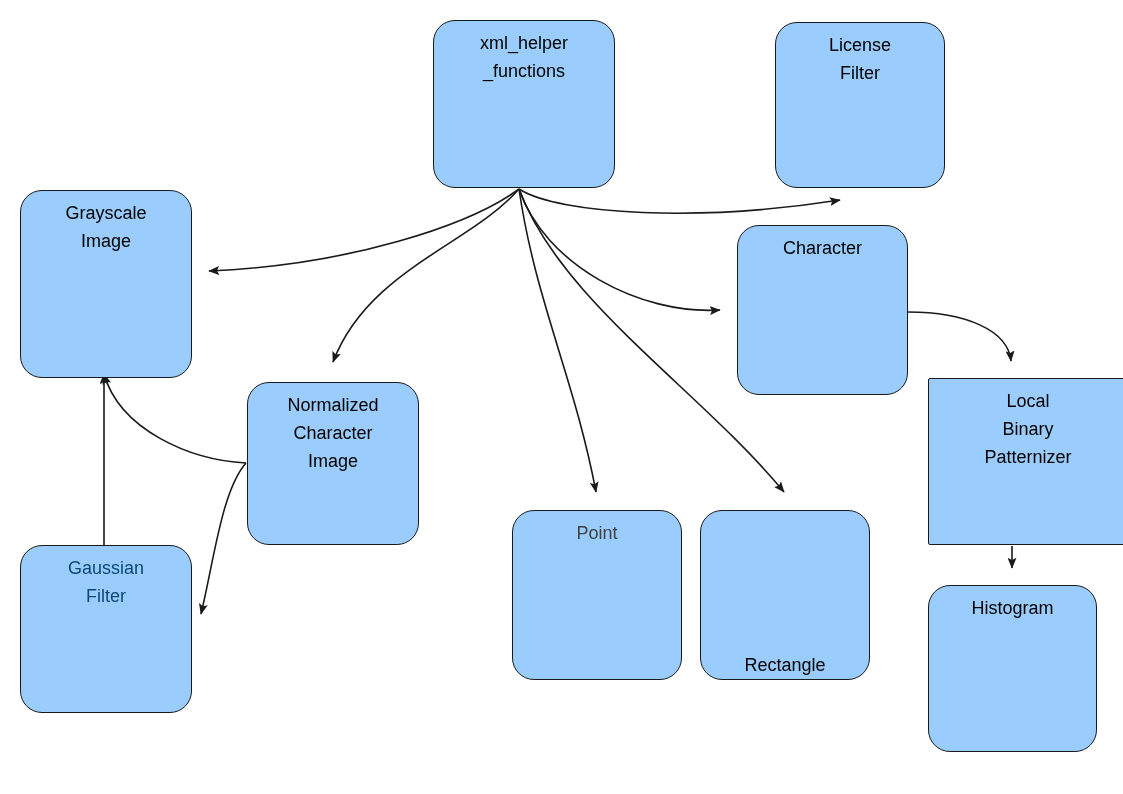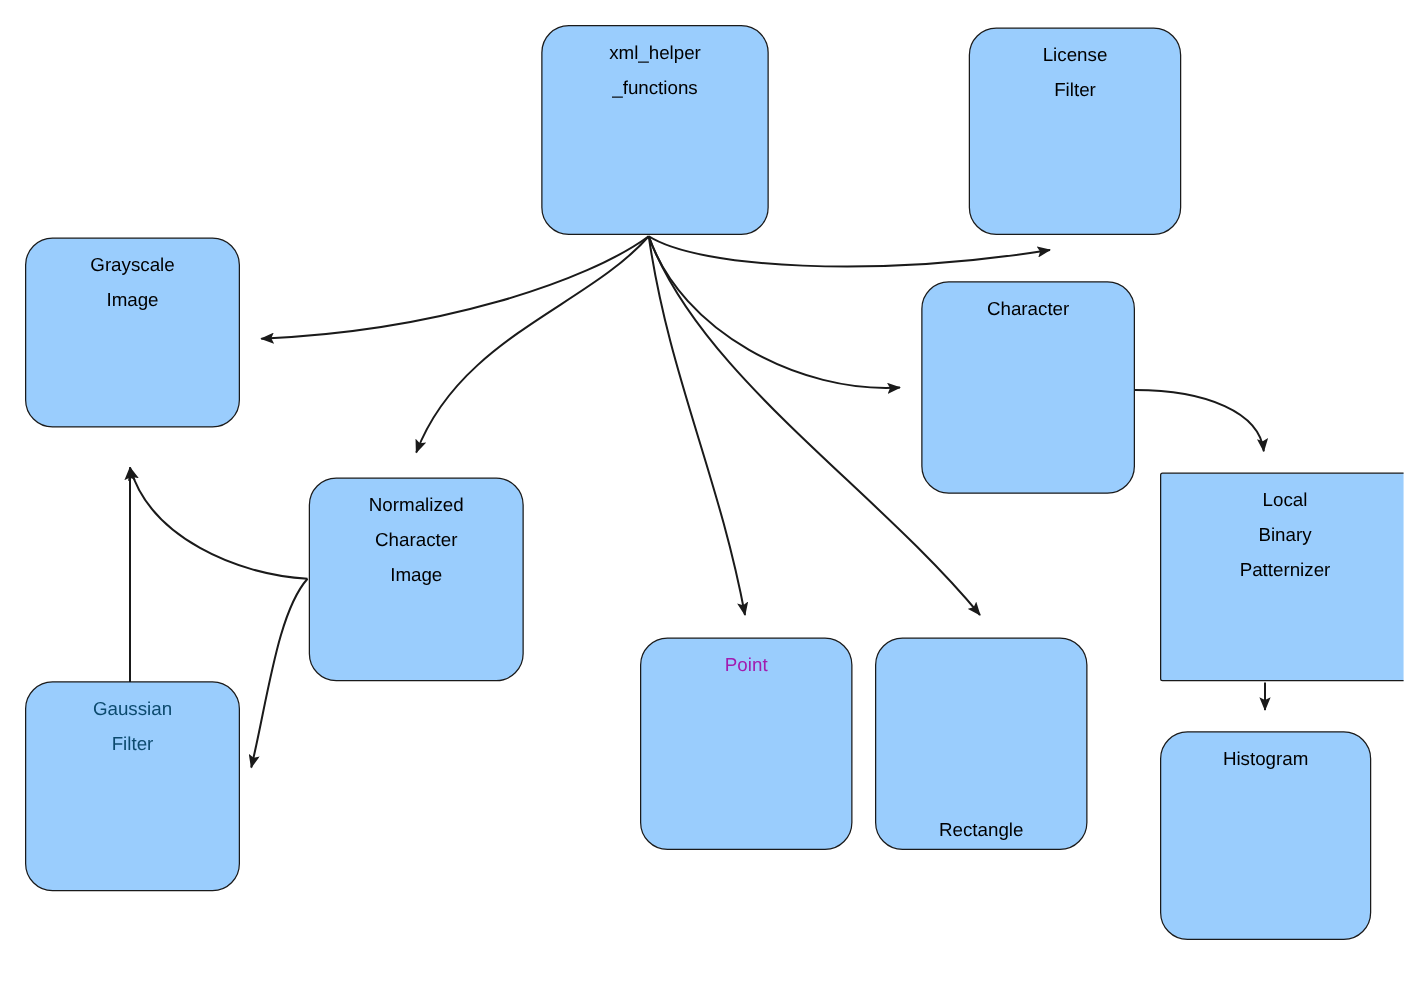--- a/index.html
+++ b/index.html
@@ -32,21 +32,21 @@
     background: #9ACDFD;
     border: 1.6px solid #1a1a1a;
     border-radius: 22px;
     display: flex;
     justify-content: center;
     align-items: flex-start;
     z-index: 2;
   }
   .node-label {
     font-family: "Liberation Sans", sans-serif;
-    font-size: 15px;
+    font-size: 18px;
     line-height: 28px;
     color: #000000;
     text-align: center;
     white-space: pre-line;
     padding-top: 8px;
     letter-spacing: 0px;
     -webkit-font-smoothing: antialiased;
   }
 </style>
 </head>
@@ -77,39 +77,39 @@
 
   <div id="nodes-group">
       <div class="node" style="left: 433px; top: 20px; width: 182px; height: 168px; background: rgb(154, 205, 253); border-color: rgb(26, 26, 26); border-radius: 22px;">
         <div class="node-label" style="color: rgb(0, 0, 0);">xml_helper
 _functions</div>
       </div>
       <div class="node" style="left: 775px; top: 22px; width: 170px; height: 166px; background: rgb(154, 205, 253); border-color: rgb(26, 26, 26); border-radius: 22px;">
         <div class="node-label" style="color: rgb(0, 0, 0);">License
 Filter</div>
       </div>
-      <div class="node" style="left: 20px; top: 190px; width: 172px; height: 152px; background: rgb(154, 205, 253); border-color: rgb(26, 26, 26); border-radius: 22px;">
+      <div class="node" style="left: 20px; top: 190px; width: 172px; height: 188px; background: rgb(154, 205, 253); border-color: rgb(26, 26, 26); border-radius: 22px;">
         <div class="node-label" style="color: rgb(0, 0, 0);">Grayscale
 Image</div>
       </div>
       <div class="node" style="left: 737px; top: 225px; width: 171px; height: 170px; background: rgb(154, 205, 253); border-color: rgb(26, 26, 26); border-radius: 22px;">
         <div class="node-label" style="color: rgb(0, 0, 0);">Character</div>
       </div>
       <div class="node" style="left: 247px; top: 382px; width: 172px; height: 163px; background: rgb(154, 205, 253); border-color: rgb(26, 26, 26); border-radius: 22px;">
         <div class="node-label" style="color: rgb(0, 0, 0);">Normalized
 Character
 Image</div>
       </div>
       <div class="node" style="left: 928px; top: 378px; width: 200px; height: 167px; background: rgb(154, 205, 253); border-color: rgb(26, 26, 26); border-radius: 2px;">
         <div class="node-label" style="color: rgb(0, 0, 0);">Local
 Binary
 Patternizer</div>
       </div>
       <div class="node" style="left: 512px; top: 510px; width: 170px; height: 170px; background: rgb(154, 205, 253); border-color: rgb(26, 26, 26); border-radius: 22px;">
-        <div class="node-label" style="color: #a21caf; text-align: center;">Point</div>
+        <div class="node-label" style="color: #404040; text-align: center;">Point</div>
       </div>
       <div class="node" style="left: 700px; top: 510px; width: 170px; height: 170px; background: rgb(154, 205, 253); border-color: rgb(26, 26, 26); border-radius: 22px; align-items: flex-end;">
         <div class="node-label" style="color: rgb(0, 0, 0);">Rectangle</div>
       </div>
       <div class="node" style="left: 20px; top: 545px; width: 172px; height: 168px; background: rgb(154, 205, 253); border-color: rgb(26, 26, 26); border-radius: 22px;">
         <div class="node-label" style="color: #0c4a6e;">Gaussian
 Filter</div>
       </div>
       <div class="node" style="left: 928px; top: 585px; width: 169px; height: 167px; background: rgb(154, 205, 253); border-color: rgb(26, 26, 26); border-radius: 22px;">
         <div class="node-label" style="color: rgb(0, 0, 0);">Histogram</div>

